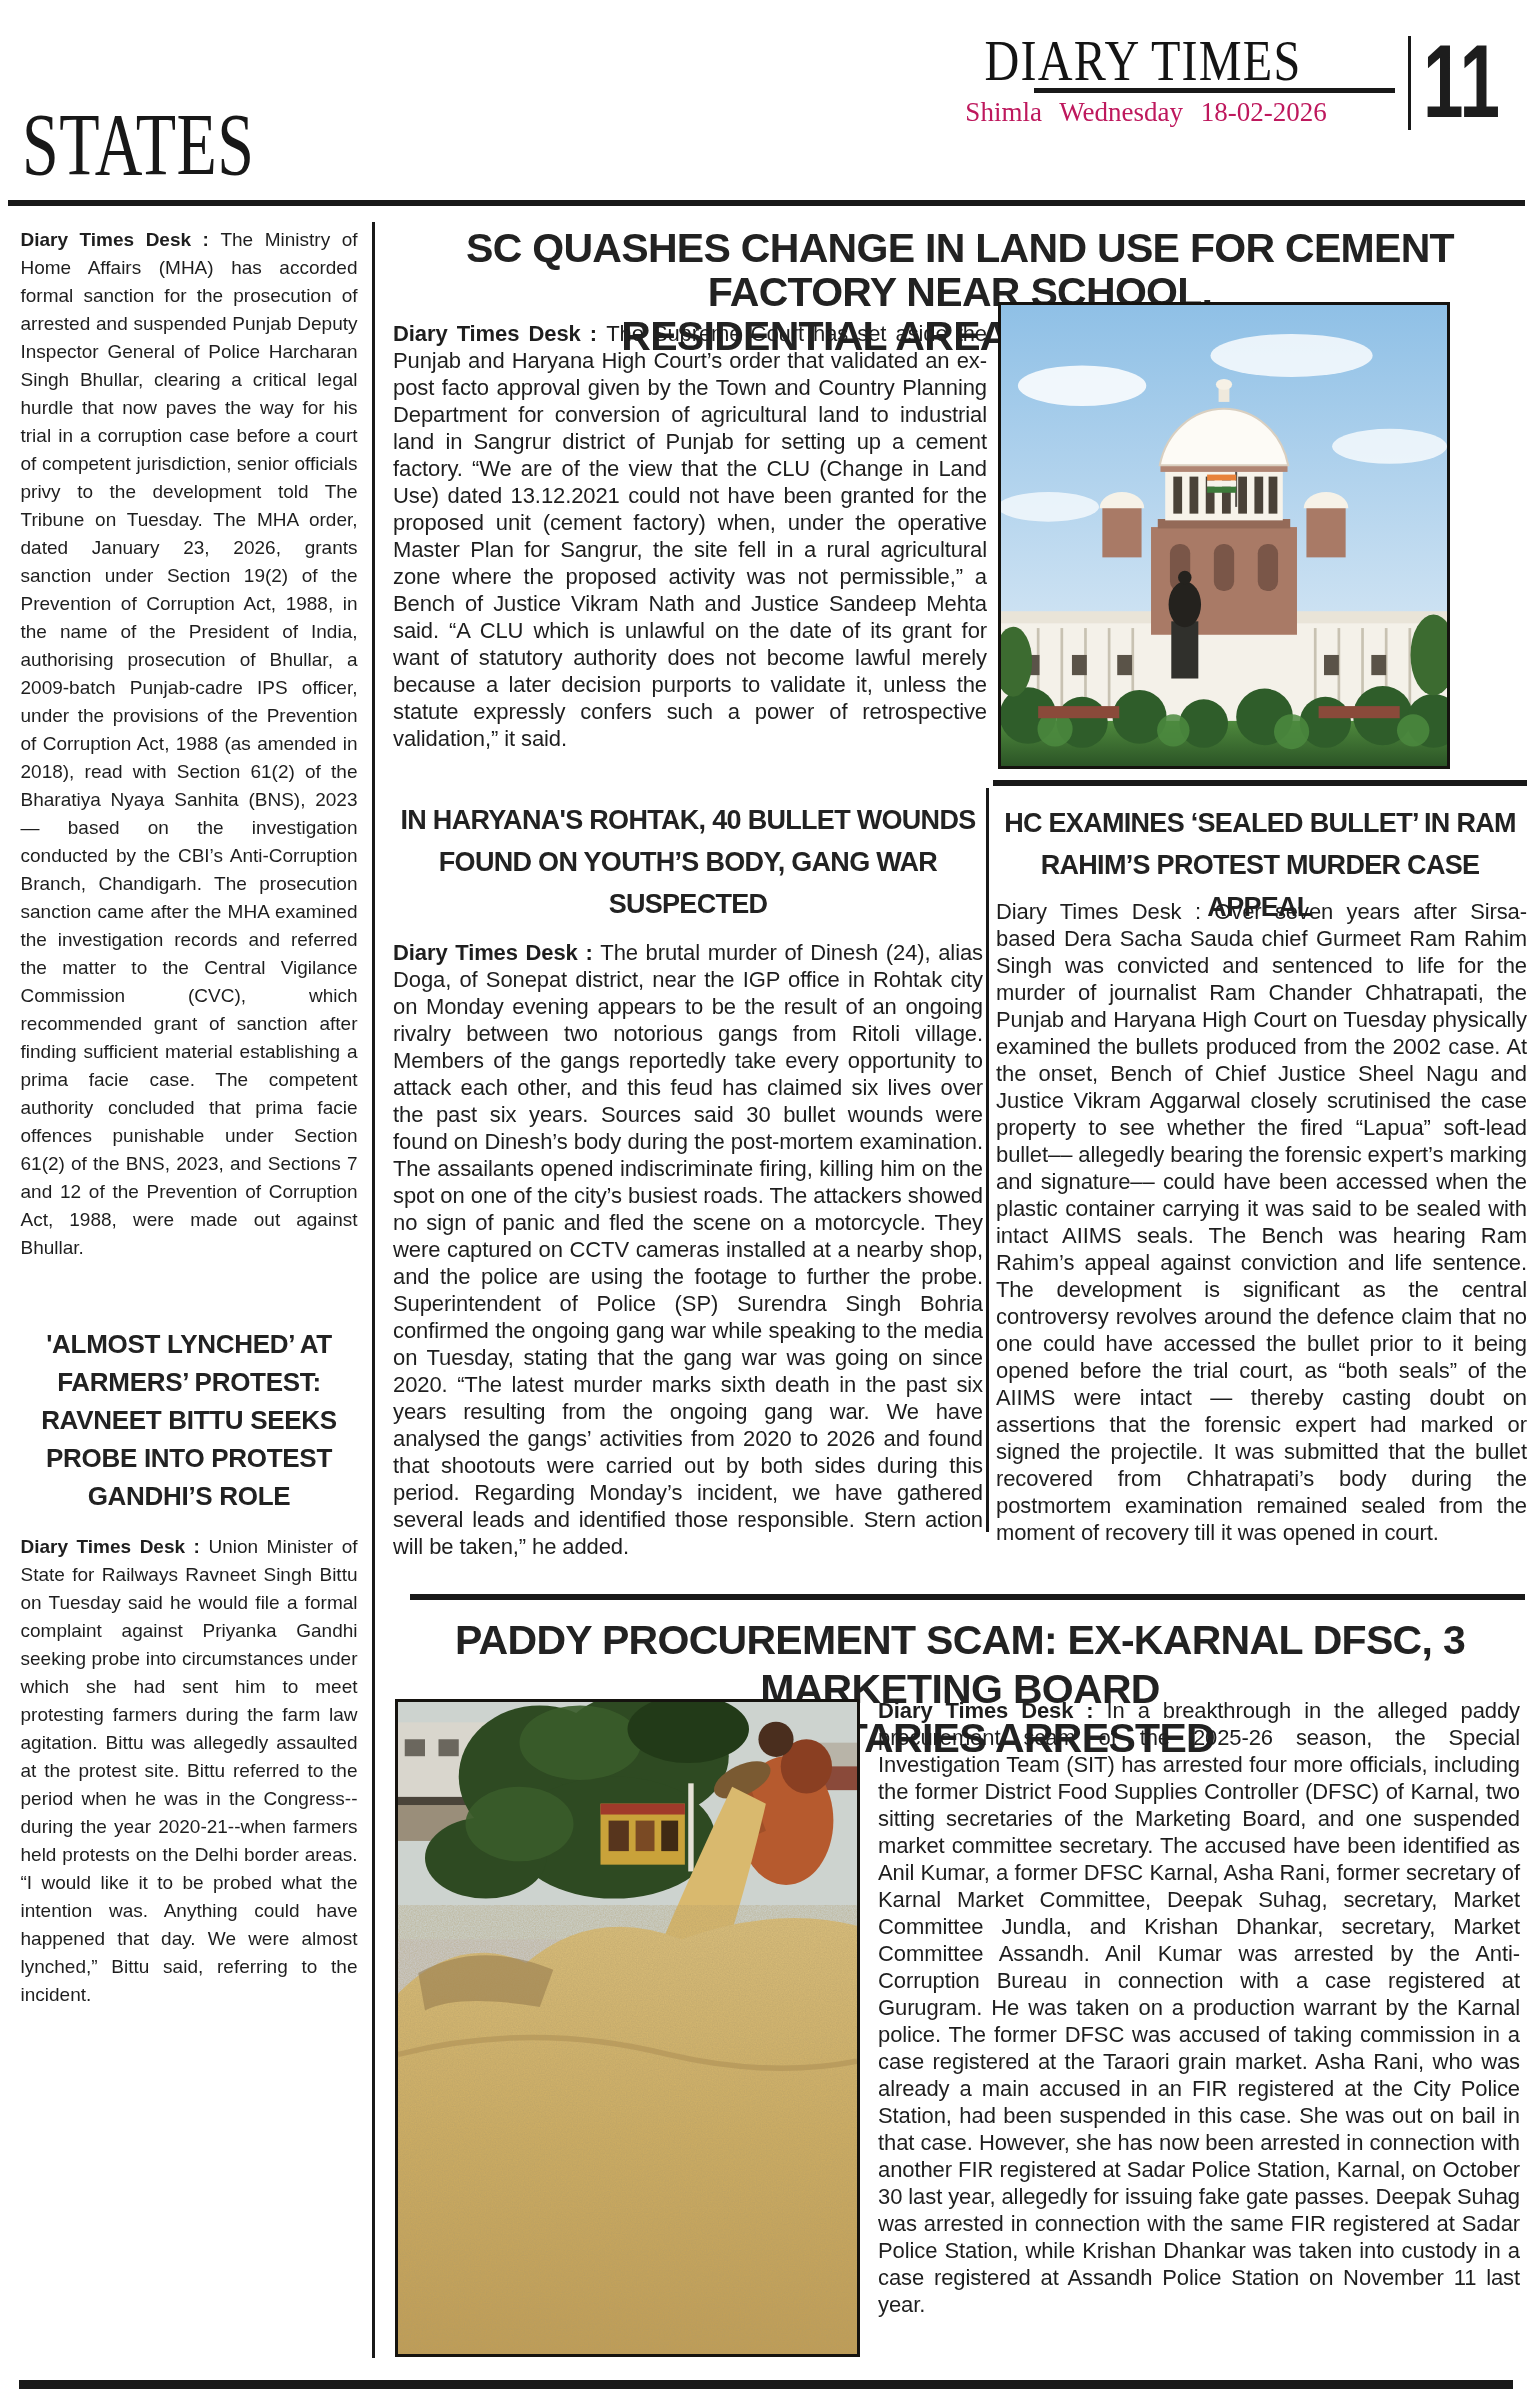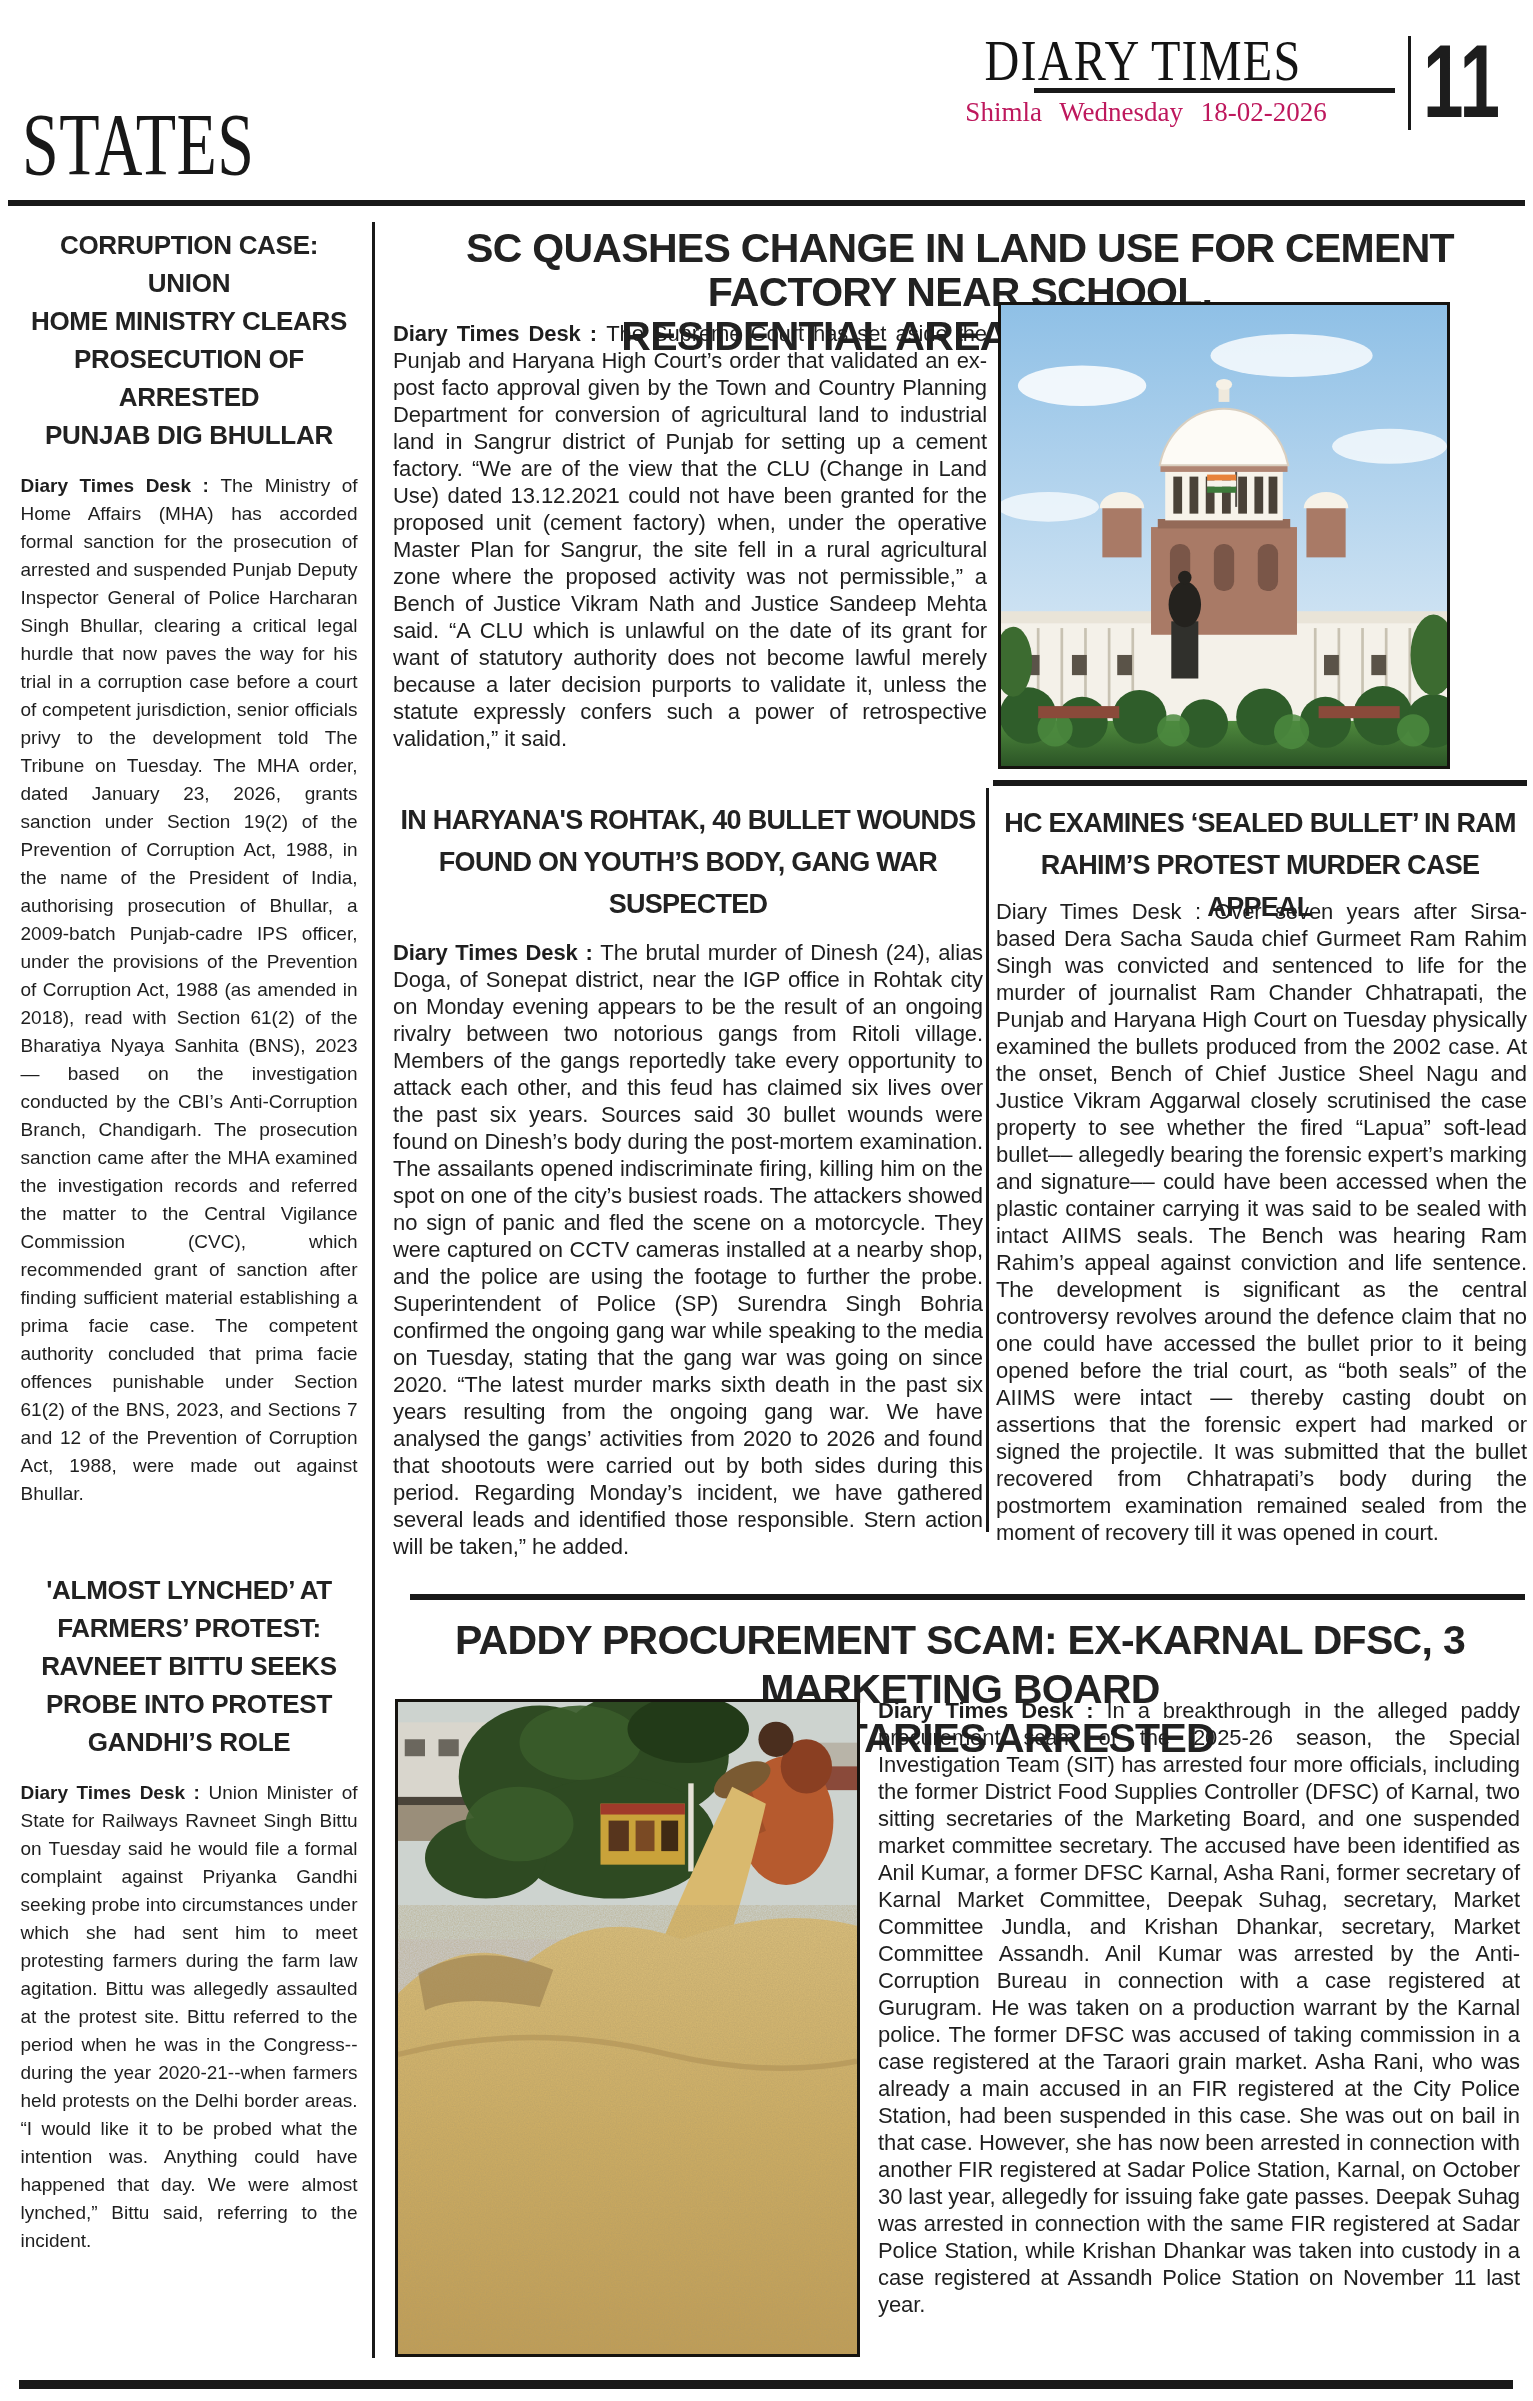--- a/index.html
+++ b/index.html
@@ -42,24 +42,20 @@
   <div class="abs masthead" style="left:917px;top:33px;width:452px;">DIARY TIMES</div>
   <div class="abs hrule" style="left:1034px;top:88px;width:361px;height:4.8px;"></div>
   <div class="abs dateline" style="left:910px;top:97px;width:472px;">Shimla Wednesday 18-02-2026</div>
   <div class="abs vrule" style="left:1408px;top:36px;width:2.7px;height:94px;"></div>
   <div class="abs pagenum" style="left:1423px;top:29px;">11</div>
 
   <div class="abs hrule" style="left:8.2px;top:200px;width:1517px;height:6.2px;"></div>
 
   <div class="abs" style="left:20.5px;top:226px;width:337px;">
     <div>
-      <h2 class="headline hl-left">CORRUPTION CASE: UNION
-HOME MINISTRY CLEARS
-PROSECUTION OF ARRESTED
-PUNJAB DIG BHULLAR</h2>
       <p class="body-text body-left"><strong class="byline">Diary Times Desk :</strong><span>The Ministry of Home Affairs (MHA) has accorded formal sanction for the prosecution of arrested and suspended Punjab Deputy Inspector General of Police Harcharan Singh Bhullar, clearing a critical legal hurdle that now paves the way for his trial in a corruption case before a court of competent jurisdiction, senior officials privy to the development told The Tribune on Tuesday. The MHA order, dated January 23, 2026, grants sanction under Section 19(2) of the Prevention of Corruption Act, 1988, in the name of the President of India, authorising prosecution of Bhullar, a 2009-batch Punjab-cadre IPS officer, under the provisions of the Prevention of Corruption Act, 1988 (as amended in 2018), read with Section 61(2) of the Bharatiya Nyaya Sanhita (BNS), 2023 — based on the investigation conducted by the CBI’s Anti-Corruption Branch, Chandigarh. The prosecution sanction came after the MHA examined the investigation records and referred the matter to the Central Vigilance Commission (CVC), which recommended grant of sanction after finding sufficient material establishing a prima facie case. The competent authority concluded that prima facie offences punishable under Section 61(2) of the BNS, 2023, and Sections 7 and 12 of the Prevention of Corruption Act, 1988, were made out against Bhullar.</span></p>
     </div>
     <div style="margin-top:63px;">
       <h2 class="headline hl-left">'ALMOST LYNCHED’ AT
 FARMERS’ PROTEST:
 RAVNEET BITTU SEEKS
 PROBE INTO PROTEST
 GANDHI’S ROLE</h2>
       <p class="body-text body-left"><strong class="byline">Diary Times Desk :</strong><span>Union Minister of State for Railways Ravneet Singh Bittu on Tuesday said he would file a formal complaint against Priyanka Gandhi seeking probe into circumstances under which she had sent him to meet protesting farmers during the farm law agitation. Bittu was allegedly assaulted at the protest site. Bittu referred to the period when he was in the Congress--during the year 2020-21--when farmers held protests on the Delhi border areas. “I would like it to be probed what the intention was. Anything could have happened that day. We were almost lynched,” Bittu said, referring to the incident.</span></p>
     </div>

